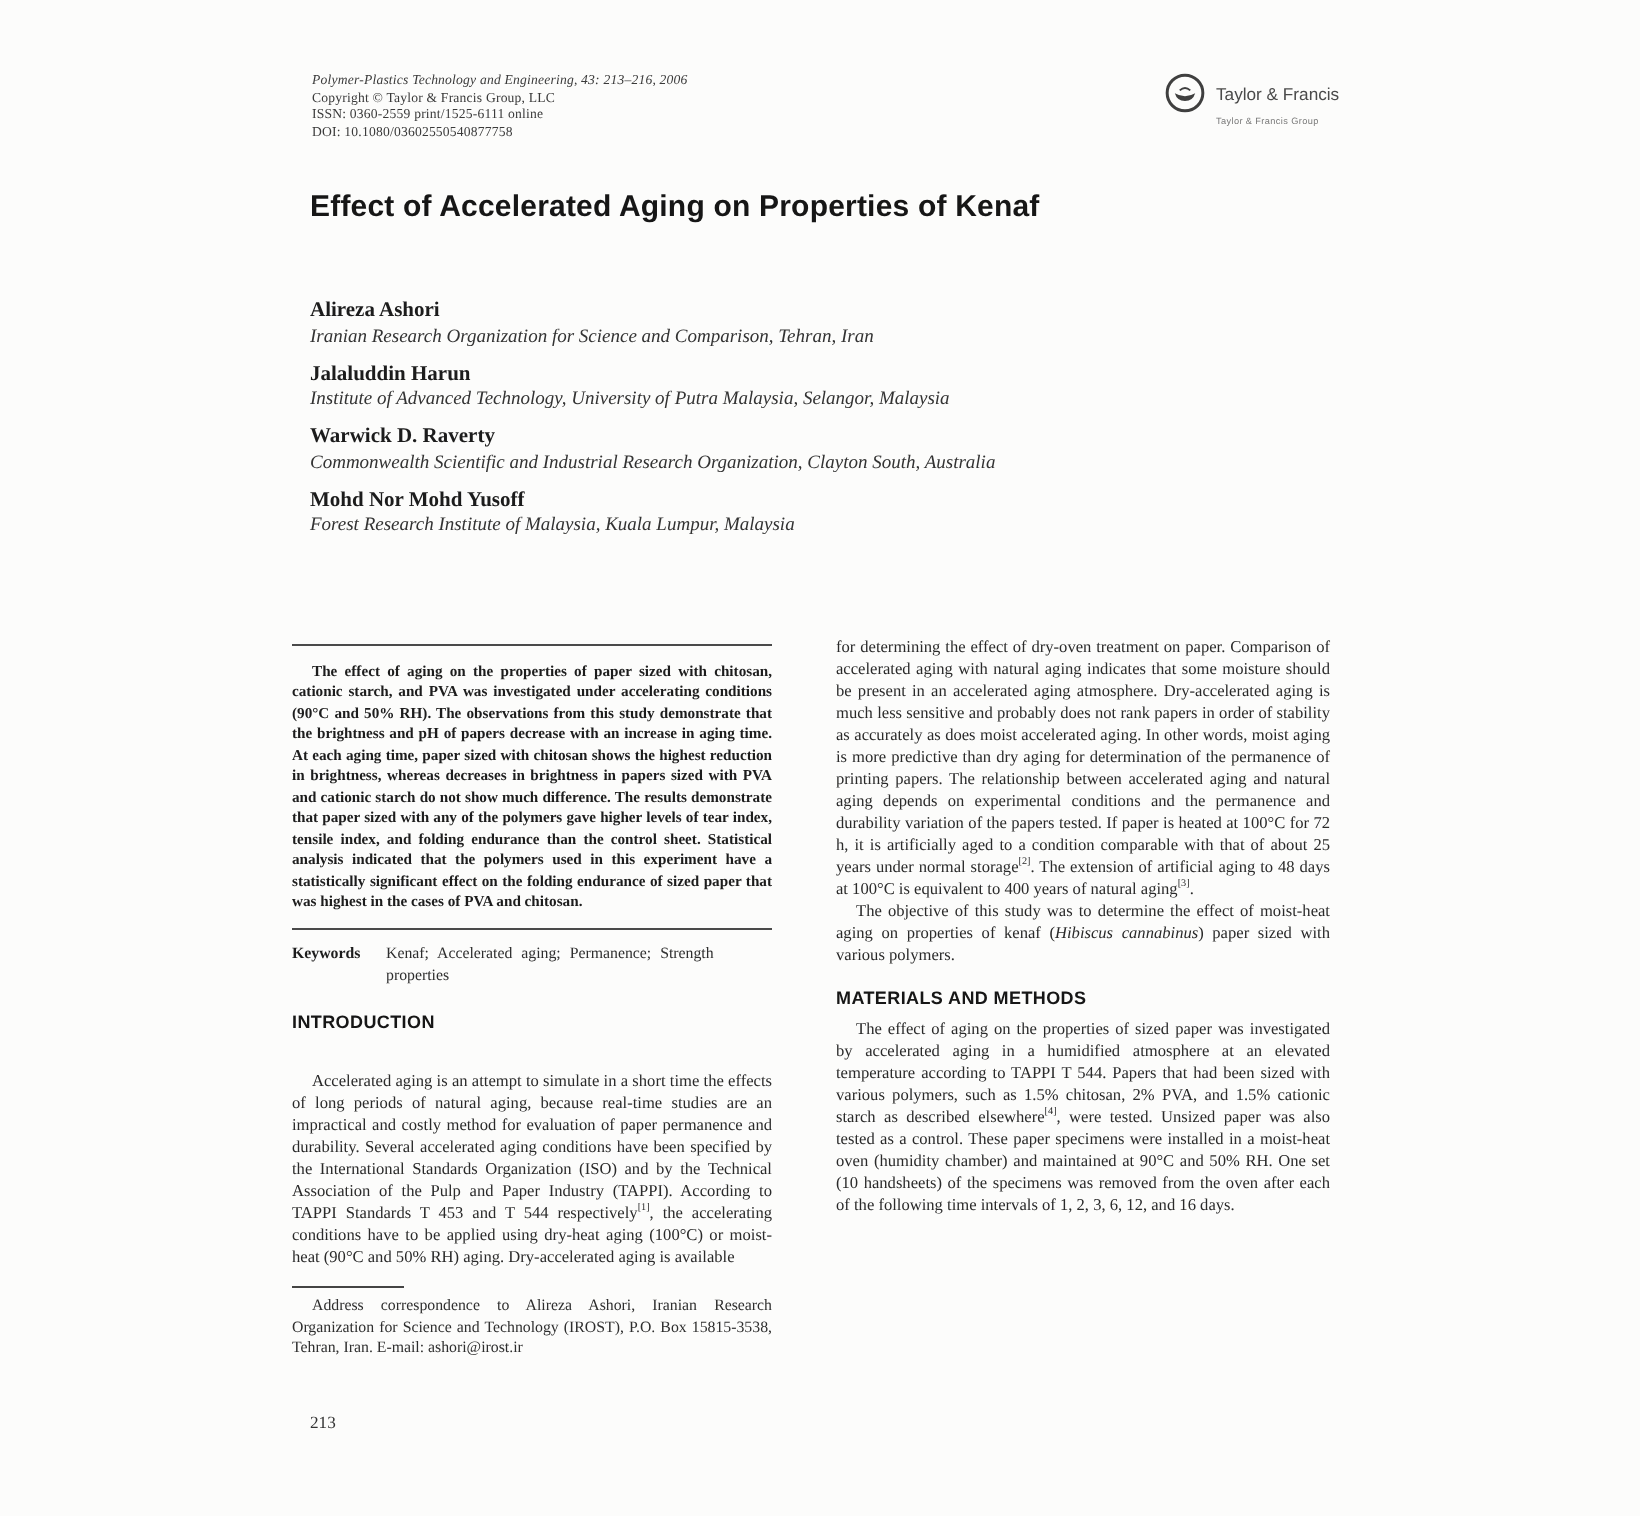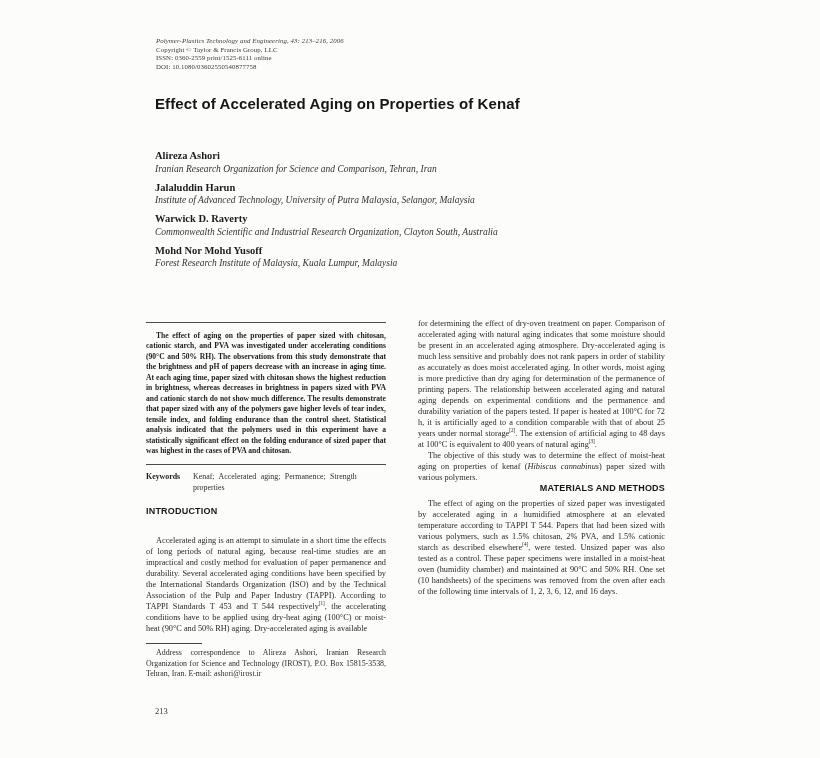--- a/index.html
+++ b/index.html
@@ -44,21 +44,21 @@
 
   .abstract { font-size:7.6px; line-height:10.45px; font-weight:bold; color:#1d1d1d;
     text-align:justify; text-indent:10px; margin:0; }
 
   .keywords { position:relative; padding-left:47px; font-size:7.9px; line-height:10.5px; color:#2e2e2e; word-spacing:2.5px; }
   .kw-label { position:absolute; left:0; top:0; font-weight:bold; word-spacing:0; color:#1d1d1d; }
 
   .sec-heading { font-family:"Liberation Sans", sans-serif; font-weight:bold;
     font-size:9px; line-height:11px; color:#161616; letter-spacing:0.2px; margin:0; }
   .intro-heading { margin-top:13px; margin-bottom:18px; }
-  .methods-heading { margin-bottom:4px;text-align:right; }
+  .methods-heading { margin-top:11px; margin-bottom:4px; }
 
   .para { font-size:8.3px; line-height:11px; text-align:justify; margin:0; color:#2a2a2a; }
   .indent { text-indent:10px; }
 
   .footnote-rule { width:56px; border:0; border-top:1px solid #444; margin:9px 0 4px 0; }
   .footnote { font-size:7.9px; line-height:10.4px; text-align:justify; text-indent:10px; margin:0; color:#2e2e2e; }
 
   .page-number { position:absolute; left:155px; top:706px; width:510px; text-align:left;
     font-size:8.6px; color:#333; }
 </style>
@@ -67,20 +67,33 @@
 
 <div class="page">
 
   <div class="jmeta">
     <div class="jline1">Polymer-Plastics Technology and Engineering, 43: 213–216, 2006</div>
     <div>Copyright © Taylor &amp; Francis Group, LLC</div>
     <div>ISSN: 0360-2559 print/1525-6111 online</div>
     <div>DOI: 10.1080/03602550540877758</div>
   </div>
 
+  <div class="logo">
+    <div class="logo-row">
+      <span class="logo-icon">
+        <svg viewBox="0 0 24 24" width="21" height="21">
+          <circle cx="12" cy="12" r="10.2" fill="none" stroke="#3f3f3f" stroke-width="1.7"></circle>
+          <path d="M6.2 12.2 q5.8 3.4 11.6 0 q-1.2 4.4 -5.8 4.4 q-4.6 0 -5.8 -4.4 z" fill="#3f3f3f"></path>
+          <path d="M9 10.5 q3 -2.6 6 0" fill="none" stroke="#3f3f3f" stroke-width="1.1"></path>
+        </svg>
+      </span>
+      <span class="logo-name">Taylor &amp; Francis</span>
+    </div>
+    <div class="logo-sub">Taylor &amp; Francis Group</div>
+  </div>
 
   <div class="title">
     <div>Effect of Accelerated Aging on Properties of Kenaf</div>
   </div>
 
   <div class="authors">
     <div class="author">
       <div class="author-name">Alireza Ashori</div>
       <div class="author-aff">Iranian Research Organization for Science and Comparison, Tehran, Iran</div>
     </div>

